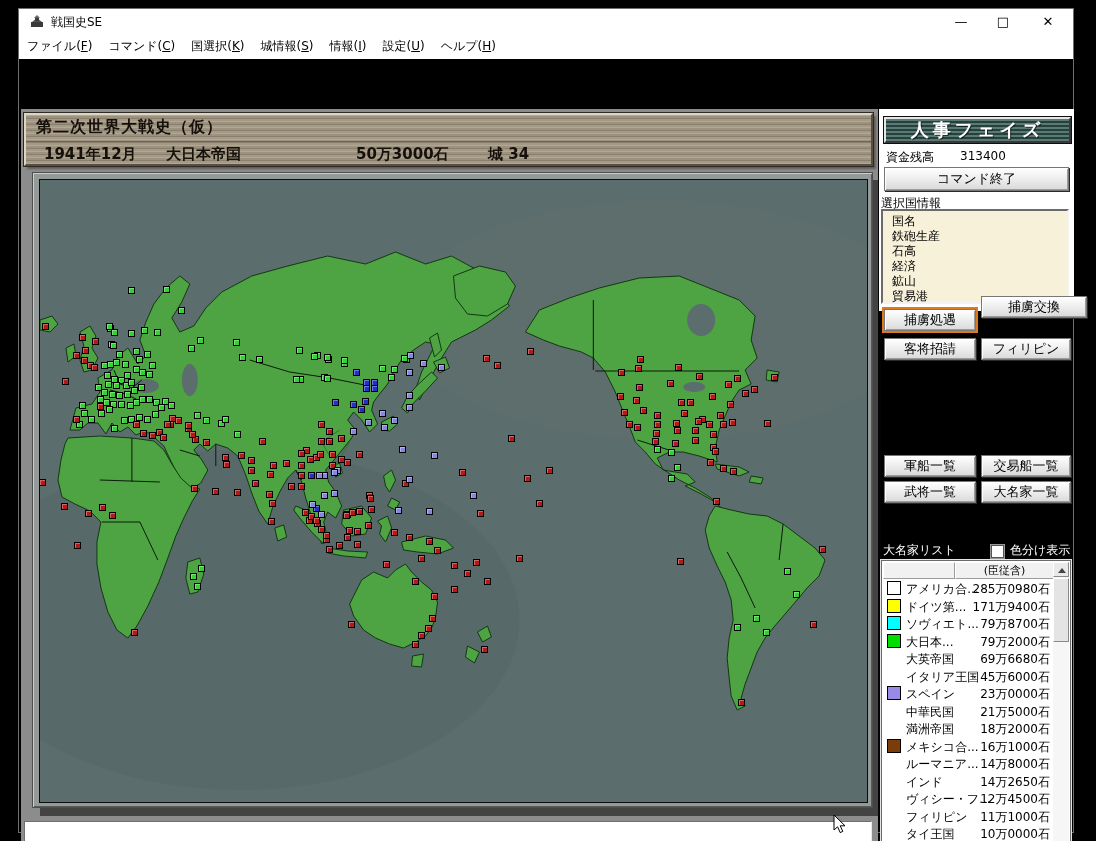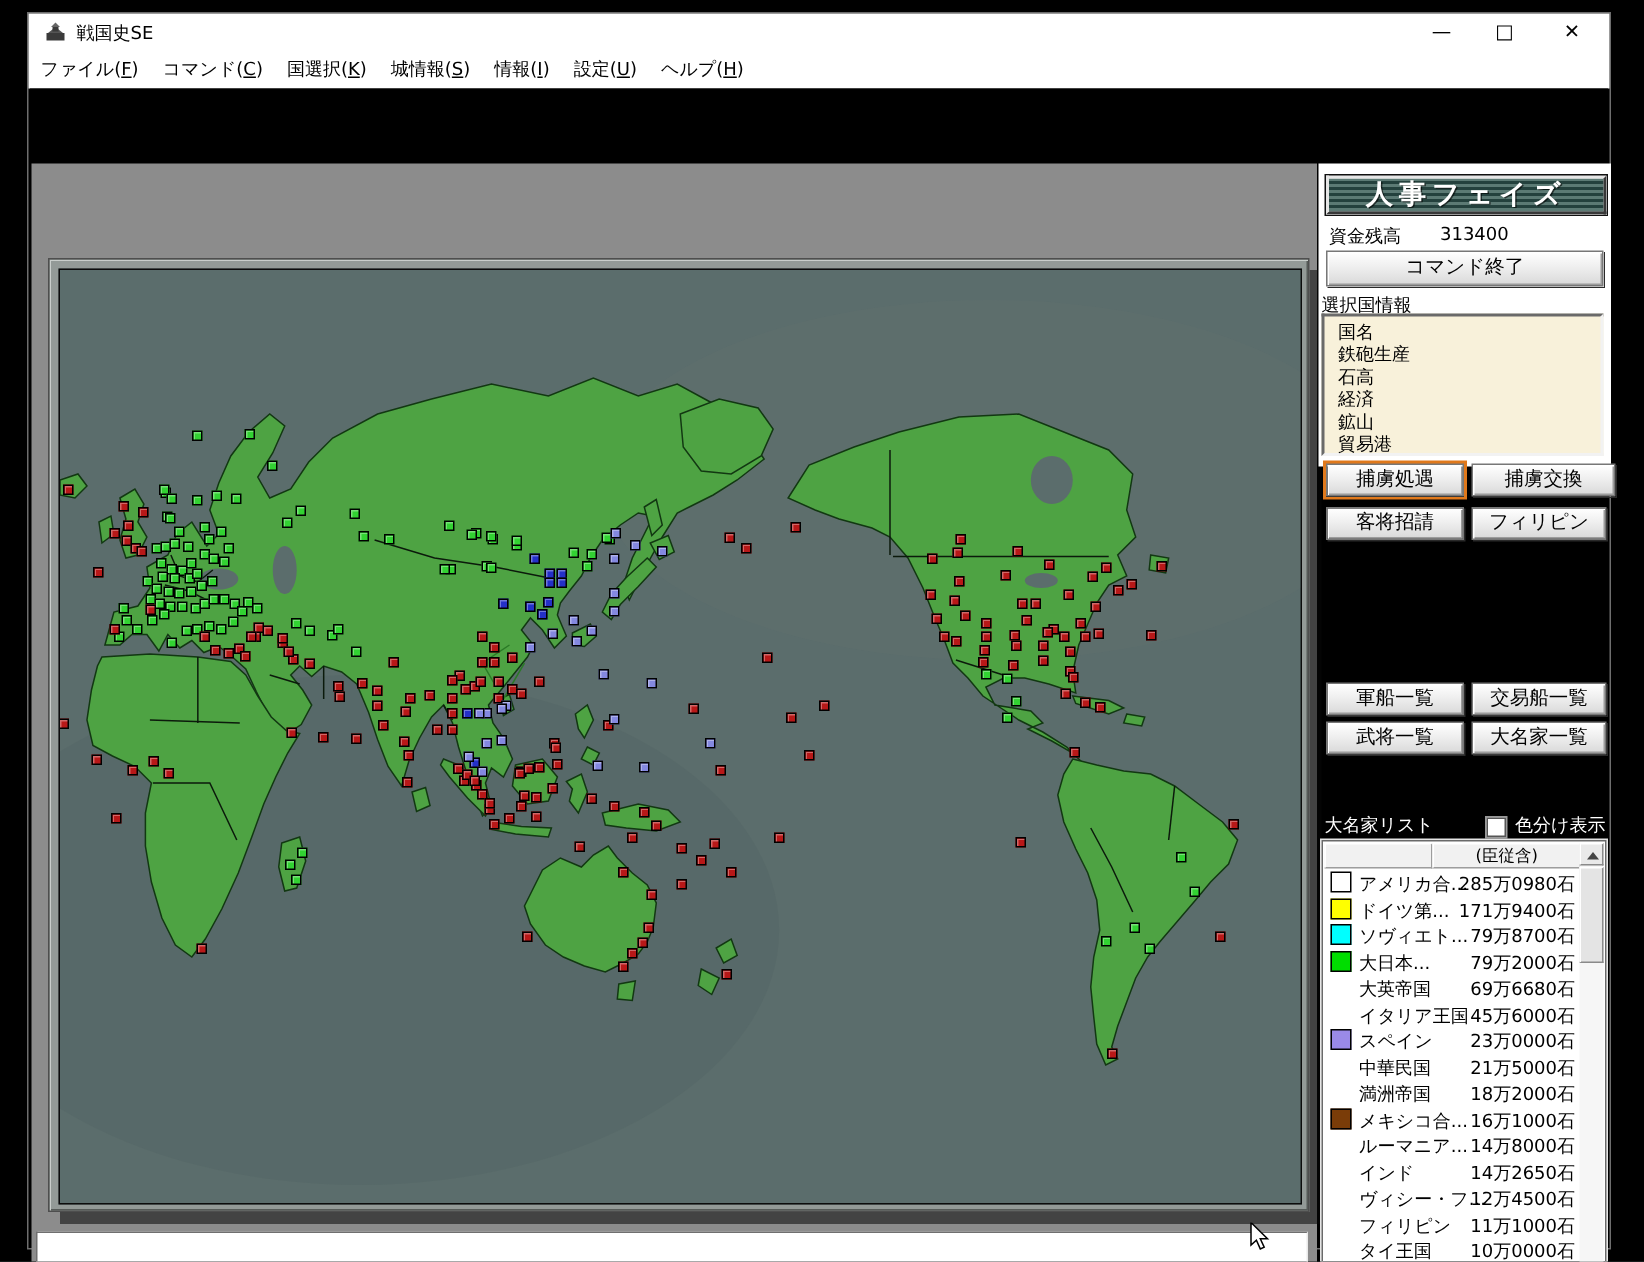--- a/index.html
+++ b/index.html
@@ -88,20 +88,29 @@
     <span class="winbtn" style="right:55px">□</span>
     <span class="winbtn" style="right:10px">✕</span>
   </div>
 
   <div class="menubar"><span id="menu-items"><span class="menu-item">ファイル(<u>F</u>)</span><span class="menu-item">コマンド(<u>C</u>)</span><span class="menu-item">国選択(<u>K</u>)</span><span class="menu-item">城情報(<u>S</u>)</span><span class="menu-item">情報(<u>I</u>)</span><span class="menu-item">設定(<u>U</u>)</span><span class="menu-item">ヘルプ(<u>H</u>)</span></span></div>
 
   <div class="client">
 
     <div class="left-gray"></div>
 
+    <div class="scenario-bar">
+      <div class="scen-title">第二次世界大戦史（仮）</div>
+      <div class="scen-row2">
+        <span class="scen-date">1941年12月</span>
+        <span class="scen-country">大日本帝国</span>
+        <span class="scen-koku">50万3000石</span>
+        <span class="scen-castles">城 34</span>
+      </div>
+    </div>
 
     <div class="map-frame">
       <div class="map">
         <svg width="827" height="622" viewBox="0 0 828 622" preserveAspectRatio="none">
           <rect x="0" y="0" width="828" height="622" fill="#5b6d6c"></rect>
           <ellipse cx="200" cy="440" rx="280" ry="170" fill="#546665" opacity="0.5"></ellipse>
           <ellipse cx="620" cy="140" rx="260" ry="120" fill="#61716f" opacity="0.4"></ellipse>
           <g fill="#4ea343" stroke="#123812" stroke-width="1">
 
             <path d="M30,250 L36,228 L52,224 L60,212 L58,198 L72,190 L78,176 L88,168 L98,184 L106,176 L100,160 L106,142 L114,124 L126,108 L140,96 L150,104 L142,122 L132,138 L140,152 L154,146 L166,128 L182,112 L212,96 L248,86 L288,76 L326,84 L356,72 L386,84 L412,76 L434,88 L452,100 L470,126 L452,140 L436,150 L420,158 L412,162 L402,178 L392,196 L384,212 L380,220 L376,210 L382,192 L390,176 L396,164 L386,162 L374,170 L362,180 L354,192 L348,204 L340,214 L334,222 L332,230 L338,244 L330,252 L322,240 L314,232 L308,240 L316,250 L312,258 L304,268 L296,278 L286,290 L289,302 L296,312 L302,326 L296,338 L288,332 L284,342 L288,358 L282,364 L276,348 L271,334 L266,318 L262,302 L256,290 L248,298 L240,312 L233,327 L228,344 L219,331 L212,313 L206,295 L198,276 L188,268 L176,264 L168,271 L160,264 L154,270 L162,280 L168,290 L161,303 L149,311 L139,297 L131,281 L124,266 L114,257 L106,251 L96,255 L88,247 L80,252 L72,243 L66,254 L58,243 L48,243 L40,250 Z"></path>
@@ -490,21 +499,21 @@
     <div class="info-list" id="info-list">
         <div class="info-item">国名</div>
         <div class="info-item">鉄砲生産</div>
         <div class="info-item">石高</div>
         <div class="info-item">経済</div>
         <div class="info-item">鉱山</div>
         <div class="info-item">貿易港</div>
       </div>
 
     <div class="btn focused" id="act-btn-0" style="left:864px;top:250px;width:92px;height:22px;line-height:20px;">捕虜処遇</div>
-    <div class="btn" id="act-btn-1" style="left:961px;top:250px;width:96px;height:22px;line-height:20px;">捕虜交換</div>
+    <div class="btn" id="act-btn-1" style="left:961px;top:237px;width:106px;height:22px;line-height:20px;">捕虜交換</div>
     <div class="btn" id="act-btn-2" style="left:864px;top:279px;width:92px;height:22px;line-height:20px;">客将招請</div>
     <div class="btn" id="act-btn-3" style="left:961px;top:279px;width:90px;height:22px;line-height:20px;">フィリピン</div>
 
     <div class="btn" id="list-btn-0" style="left:864px;top:396px;width:92px;height:22px;line-height:20px;">軍船一覧</div>
     <div class="btn" id="list-btn-1" style="left:961px;top:396px;width:90px;height:22px;line-height:20px;">交易船一覧</div>
     <div class="btn" id="list-btn-2" style="left:864px;top:422px;width:92px;height:22px;line-height:20px;">武将一覧</div>
     <div class="btn" id="list-btn-3" style="left:961px;top:422px;width:90px;height:22px;line-height:20px;">大名家一覧</div>
 
     <span class="dlist-label">大名家リスト</span>
     <span class="cb-box"></span>

